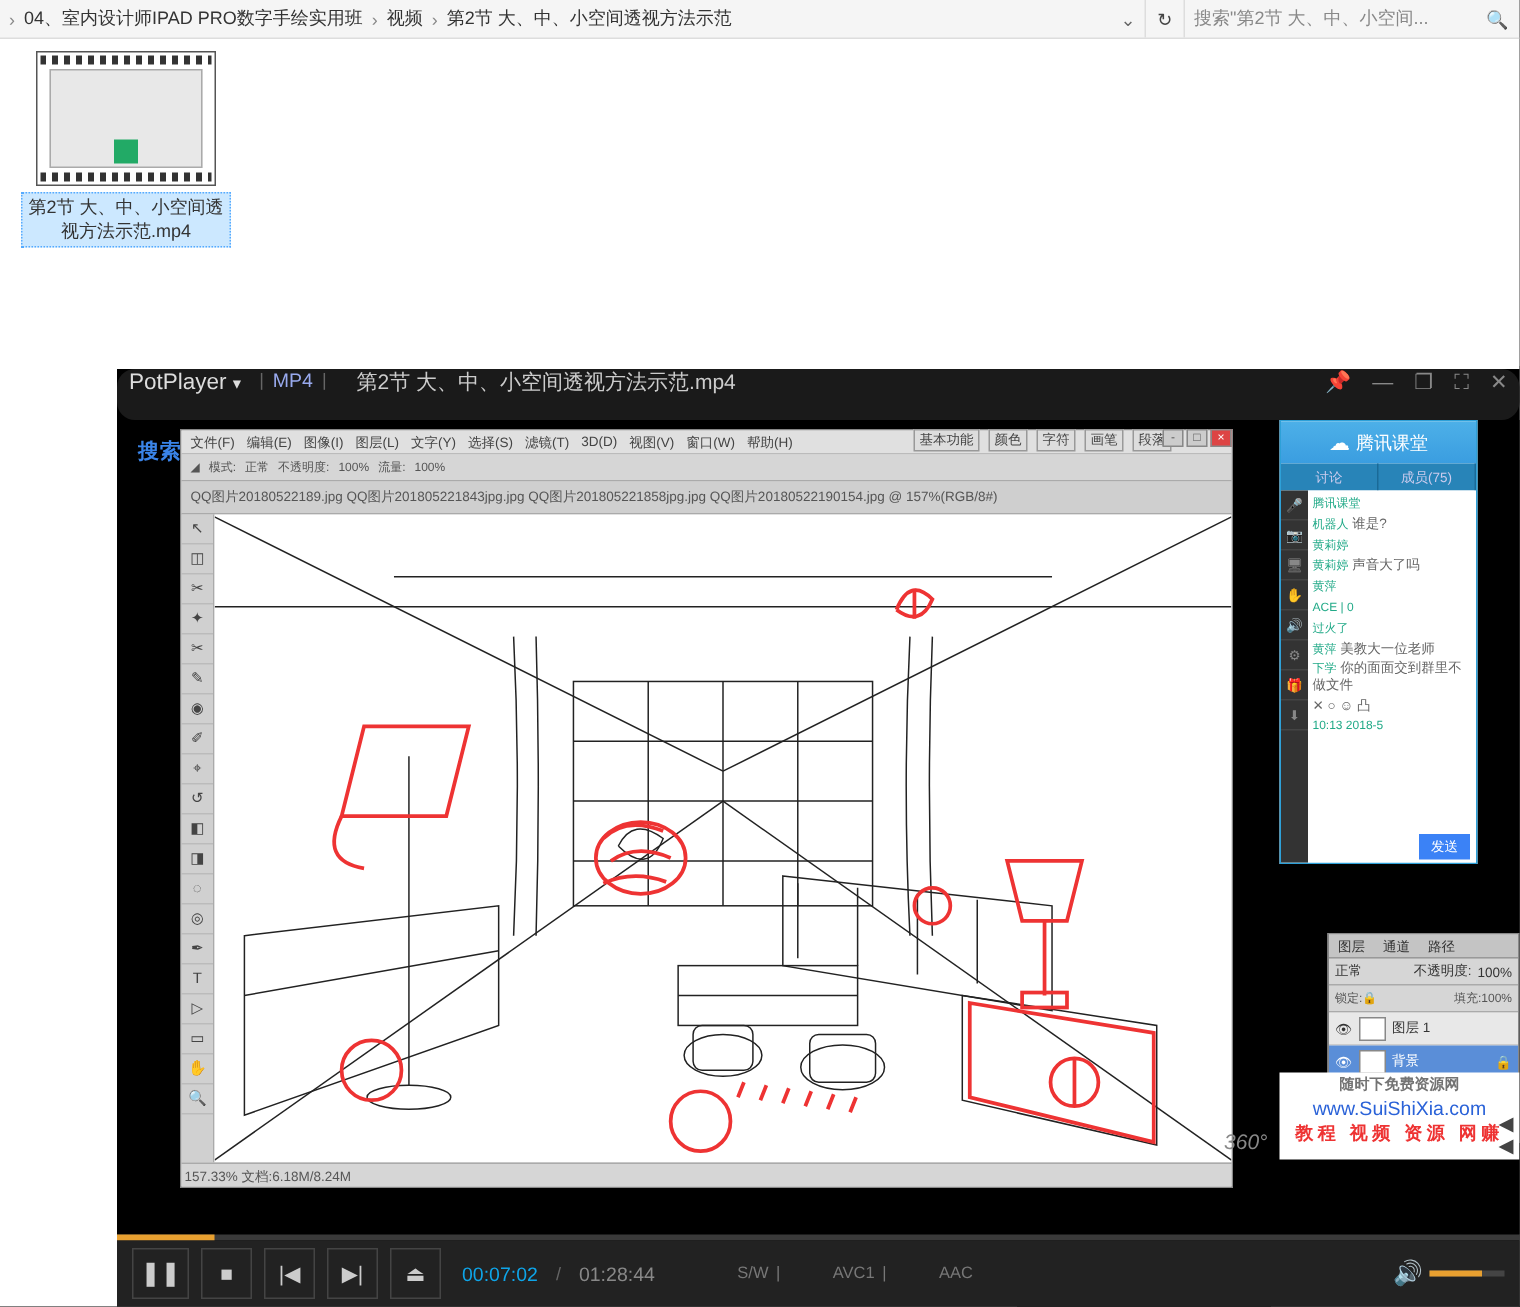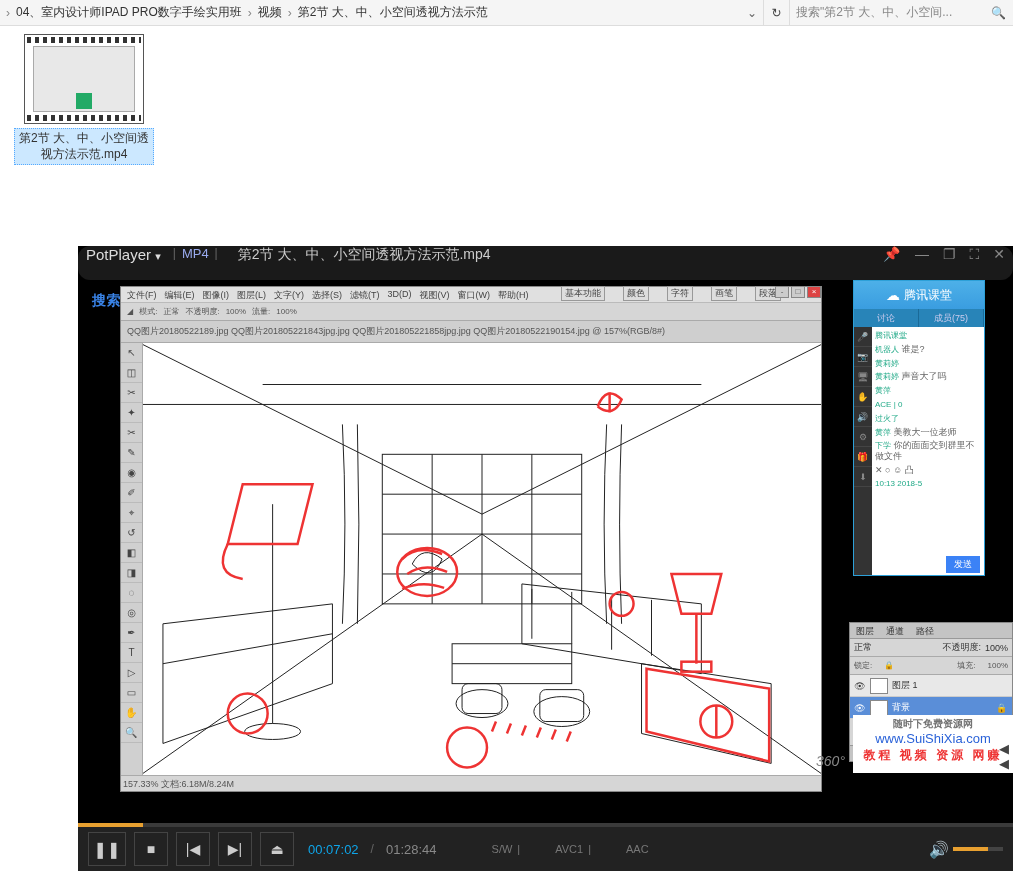--- a/index.html
+++ b/index.html
@@ -46,21 +46,21 @@
 .ps-menubar { height: 16px; background: #e0e0e0; border-bottom: 1px solid #bbb; font-size: 9px; color: #444; padding: 2px 6px; display: flex; gap: 8px; }
 .ps-optbar { height: 18px; background: #d6d6d6; border-bottom: 1px solid #aaa; font-size: 8px; color: #555; padding: 3px 6px; display: flex; gap: 6px; align-items: center; }
 .ps-body { position: absolute; top: 56px; bottom: 16px; left: 0; right: 0; display: flex; }
 .ps-tools { width: 22px; background: #d0d0d0; border-right: 1px solid #aaa; display: flex; flex-direction: column; }
 .ps-tool { height: 20px; border-bottom: 1px solid #bbb; font-size: 10px; text-align: center; line-height: 20px; color: #444; }
 .ps-canvas { flex: 1; background: #fff; position: relative; overflow: hidden; }
 .ps-status { position: absolute; bottom: 0; left: 0; right: 0; height: 16px; background: #d6d6d6; border-top: 1px solid #aaa; font-size: 9px; color: #555; padding: 2px 2px; }
 .ps-titlebar { position: absolute; top: -1px; right: 0; display: flex; gap: 2px; }
 .ps-titlebar span { width: 14px; height: 12px; background: #ccc; border: 1px solid #888; font-size: 8px; text-align: center; line-height: 10px; }
 .ps-titlebar .close { background: #d44; color: #fff; }
-.ps-winbtns2 { position: absolute; top: -1px; right: 40px; display: flex; gap: 18px; font-size: 9px; color: #444; }
+.ps-winbtns2 { position: absolute; top: -1px; right: 40px; display: flex; gap: 6px; font-size: 9px; color: #444; }
 .ps-winbtns2 span { padding: 0 3px; background: #ddd; border: 1px solid #999; }
 
 
 .sketch { position: absolute; inset: 0; }
 .sketch svg { width: 100%; height: 100%; }
 
 
 .chat { position: absolute; top: 0px; right: 28px; width: 132px; height: 296px; background: #fff; border: 1px solid #2da0d8; font-size: 9px; }
 .chat-head { height: 28px; background: linear-gradient(#4db0e8,#3a9de0); color: #fff; display: flex; align-items: center; justify-content: center; font-size: 12px; gap: 4px; }
 .chat-head .cloud { font-size: 14px; }
@@ -68,25 +68,25 @@
 .chat-tabs div { flex: 1; text-align: center; line-height: 18px; border-right: 1px solid #1a6a98; }
 .chat-body { display: flex; height: calc(100% - 46px); }
 .chat-side { width: 18px; background: #333; display: flex; flex-direction: column; }
 .chat-side div { height: 20px; color: #888; font-size: 9px; text-align: center; line-height: 20px; border-bottom: 1px solid #444; }
 .chat-msgs { flex: 1; background: #fff; padding: 3px; overflow: hidden; color: #666; }
 .chat-msgs .m { margin-bottom: 3px; line-height: 1.2; }
 .chat-msgs .u { color: #2a8; font-size: 8px; }
 .chat-send { position: absolute; bottom: 2px; right: 4px; background: #3b82f6; color: #fff; padding: 2px 8px; font-size: 9px; }
 
 
-.layers { position: absolute; top: 342px; right: 0px; width: 164px; height: 140px; background: #d6d6d6; border: 1px solid #888; font-size: 9px; color: #333; }
+.layers { position: absolute; top: 342px; right: 0px; width: 128px; height: 140px; background: #d6d6d6; border: 1px solid #888; font-size: 9px; color: #333; }
 .layers-tabs { height: 16px; background: #c4c4c4; display: flex; border-bottom: 1px solid #999; }
 .layers-tabs div { padding: 2px 6px; }
 .layers-opt { height: 18px; display: flex; align-items: center; padding: 0 4px; gap: 4px; border-bottom: 1px solid #aaa; }
-.layers-opt2 { height: 18px; display: flex; align-items: center; padding: 0 4px; gap: 12px; border-bottom: 1px solid #aaa; font-size: 8px; color: #555; }
+.layers-opt2 { height: 18px; display: flex; align-items: center; padding: 0 4px; gap: 0; border-bottom: 1px solid #aaa; font-size: 8px; color: #555; }
 .layers-list { background: #e8e8e8; }
 .layer-row { height: 22px; display: flex; align-items: center; border-bottom: 1px solid #ccc; padding: 0 4px; gap: 4px; }
 .layer-row.sel { background: #5a8ed8; color: #fff; }
 .layer-eye { width: 12px; }
 .layer-thumb { width: 18px; height: 16px; background: #fff; border: 1px solid #888; }
 .layers-foot { position: absolute; bottom: 0; left: 0; right: 0; height: 16px; background: #c4c4c4; border-top: 1px solid #999; display: flex; justify-content: flex-end; gap: 6px; padding: 2px 4px; color: #555; }
 
 
 .watermark { position: absolute; right: 0; bottom: 50px; width: 160px; height: 58px; background: #fff; padding: 3px 4px; font-size: 11px; line-height: 1.3; text-align: center; }
 .watermark .l1 { color: #737373; font-weight: bold; font-size: 10px; font-family: Liberation Mono, monospace; }

